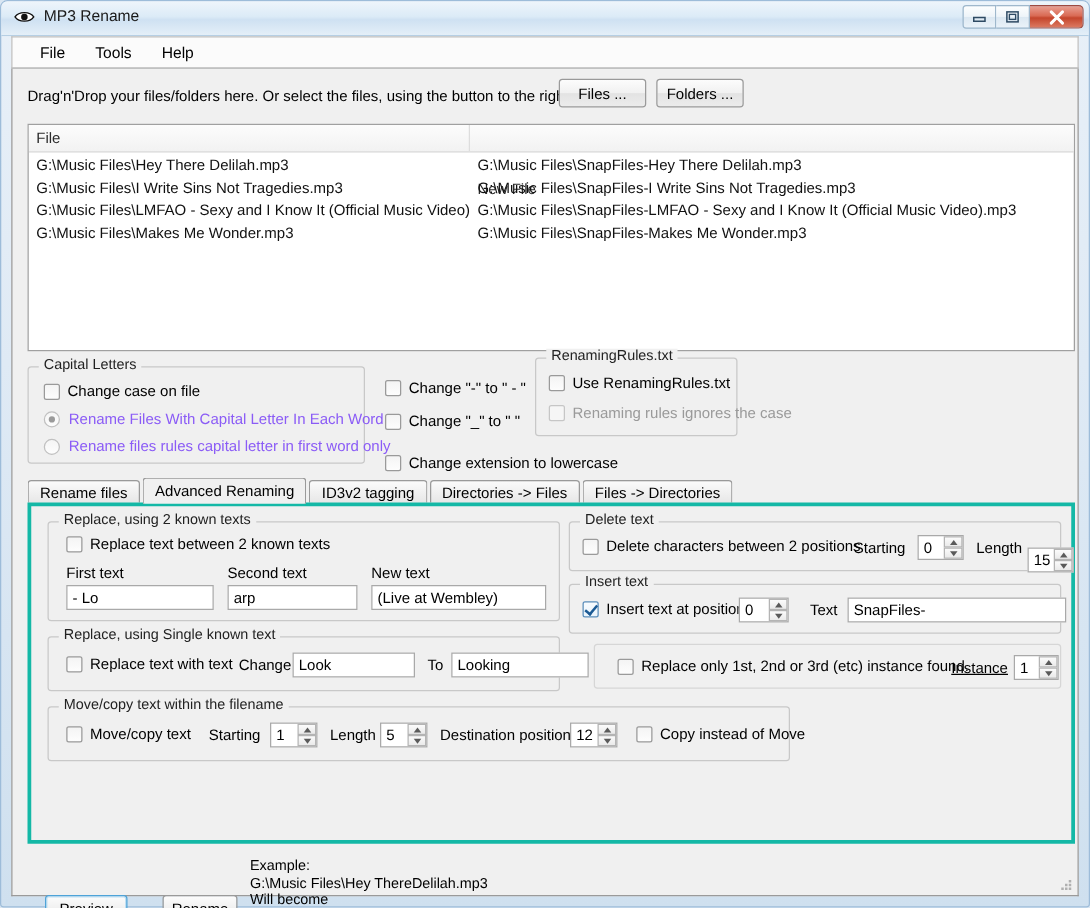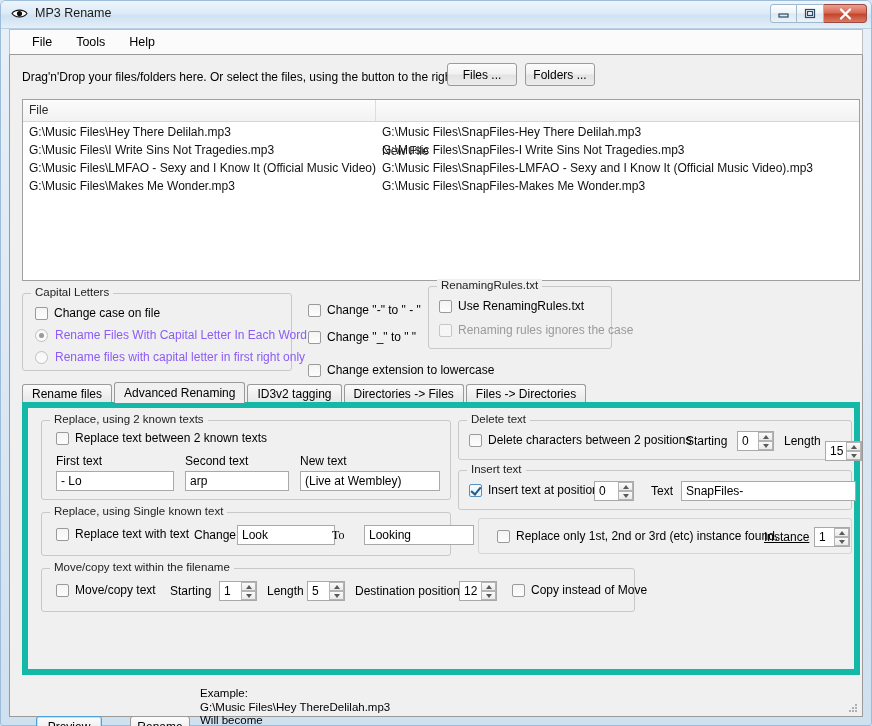--- a/index.html
+++ b/index.html
@@ -130,21 +130,21 @@
     border:1px solid #9a9a9a;border-bottom:none;border-radius:3px 3px 0 0;
     background:linear-gradient(to bottom,#fbfbfb,#e6e6e6);
     font-size:12px;display:flex;align-items:center;cursor:default;color:#000;
   }
   .tab.active{
     background:#f0f0f0;height:21px;border-color:#9a9a9a;
     position:relative;z-index:3;
   }
   #tabpanel{
     position:absolute;left:12px;top:347px;width:838px;height:273px;
-    border:6px solid #14b8a6;background:#f0f0f0;box-sizing:border-box;
+    border:3px solid #14b8a6;background:#f0f0f0;box-sizing:border-box;
   }
   
   .tinput{
     box-sizing:border-box;height:20px;
     border:1px solid #a9a9a9;background:#fff;
     font-family:inherit;font-size:12px;color:#000;
     padding:1px 4px;outline:none;
   }
   .fieldlabel{font-size:12px;color:#000;white-space:nowrap;}
   .spin{position:relative;display:inline-block;}
@@ -257,39 +257,39 @@
       </div>
       <div style="position:absolute;left:12px;top:34px;">
         <div class="rb sel disabled">
           <span class="dot"></span>
           <span>Rename Files With Capital Letter In Each Word</span>
         </div>
       </div>
       <div style="position:absolute;left:12px;top:56px;">
         <div class="rb disabled">
           <span class="dot"></span>
-          <span>Rename files with capital letter in first right only</span>
+          <span>Rename files rules capital letter in first word only</span>
         </div>
       </div>
     </div>
 
     <div style="position:absolute;left:298px;top:248px;" class="cb">
       <span class="box"></span>
       <span>Change "-" to " - "</span>
     </div>
     <div style="position:absolute;left:298px;top:275px;" class="cb">
       <span class="box"></span>
       <span>Change "_" to " "</span>
     </div>
     <div style="position:absolute;left:298px;top:308px;" class="cb">
       <span class="box"></span>
       <span>Change extension to lowercase</span>
     </div>
 
-    <div class="group" style="left:418px;top:231px;width:184px;height:63px;">
+    <div class="group" style="left:418px;top:231px;width:162px;height:63px;">
       <span class="gtitle">RenamingRules.txt</span>
       <div style="position:absolute;left:10px;top:12px;">
         <div class="cb">
           <span class="box"></span>
           <span>Use RenamingRules.txt</span>
         </div>
       </div>
       <div style="position:absolute;left:10px;top:36px;">
         <div class="cb disabled">
           <span class="box"></span>
@@ -394,21 +394,21 @@
       <div class="group" style="left:13px;top:104px;width:410px;height:44px;">
         <span class="gtitle">Replace, using Single known text</span>
         <div style="position:absolute;left:14px;top:14px;">
           <div class="cb">
             <span class="box"></span>
             <span>Replace text with text</span>
           </div>
         </div>
         <div class="fieldlabel" style="position:absolute;left:152px;top:15px;">Change</div>
         <input class="tinput" style="position: absolute; left: 195px; top: 12px; width: 98px;" type="text" value="Look">
-        <div class="fieldlabel" style="position:absolute;left:290px;top:15px;font-family:Liberation Serif, serif;">To</div>
+        <div class="fieldlabel" style="position:absolute;left:303px;top:15px;">To</div>
         <input class="tinput" style="position: absolute; left: 322px; top: 12px; width: 110px;" type="text" value="Looking">
       </div>
 
       <div class="group" style="left:450px;top:110px;width:374px;height:36px;border-color:#d6d6d6;">
         <div style="position:absolute;left:18px;top:10px;">
           <div class="cb">
             <span class="box"></span>
             <span>Replace only 1st, 2nd or 3rd (etc) instance found.</span>
           </div>
         </div>

